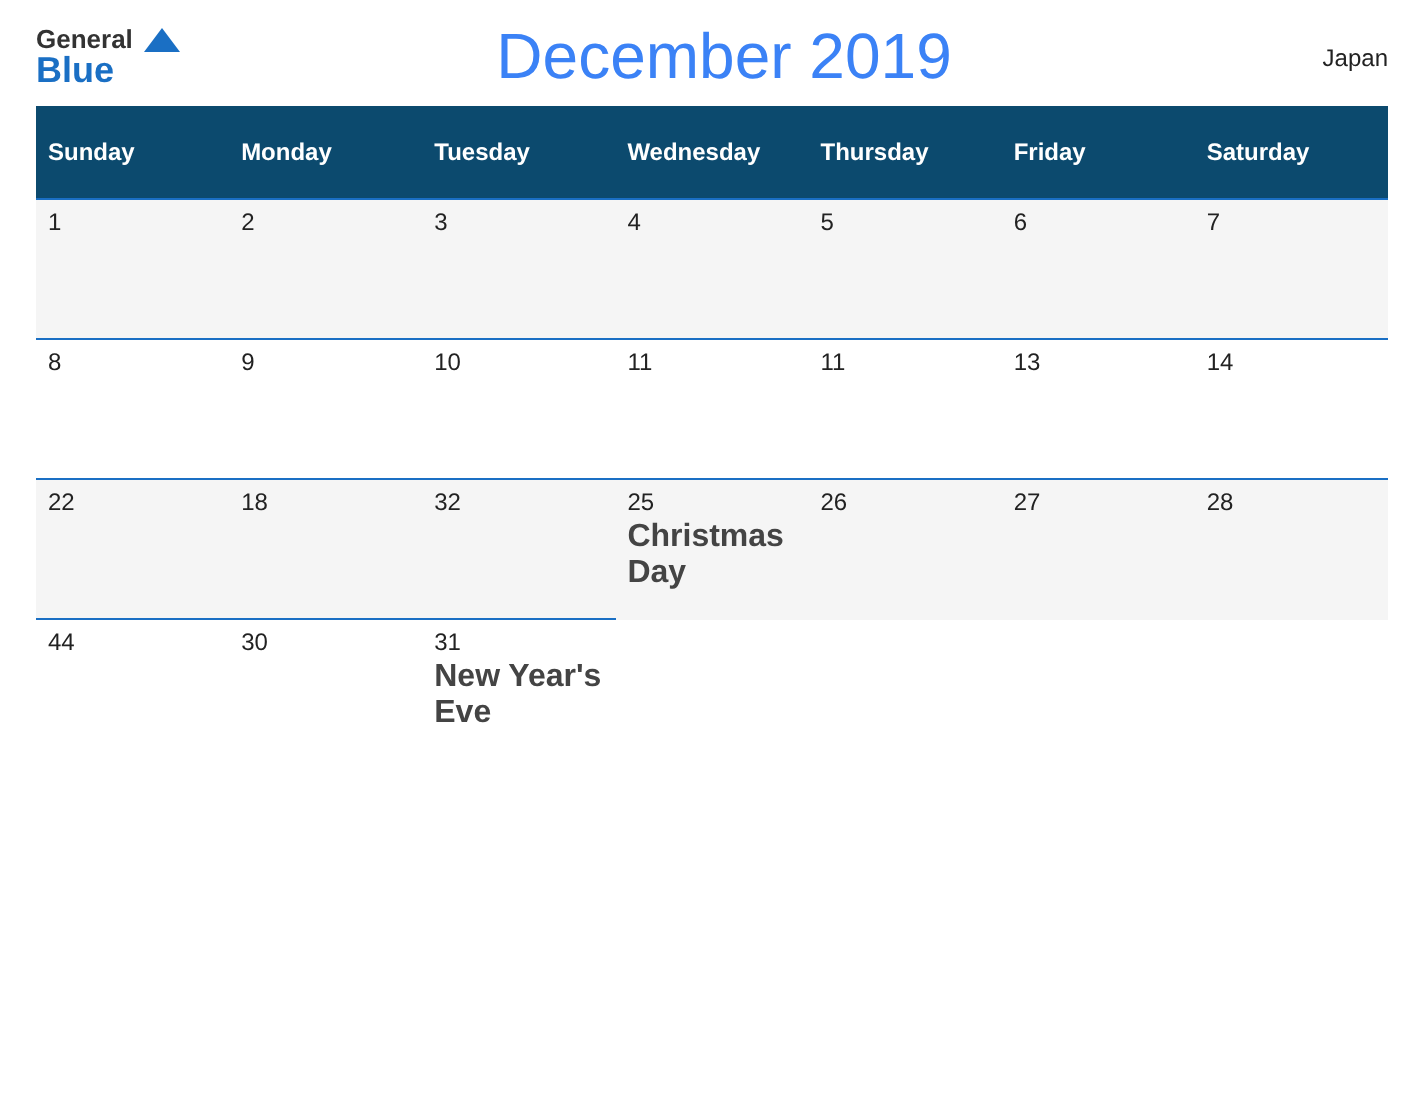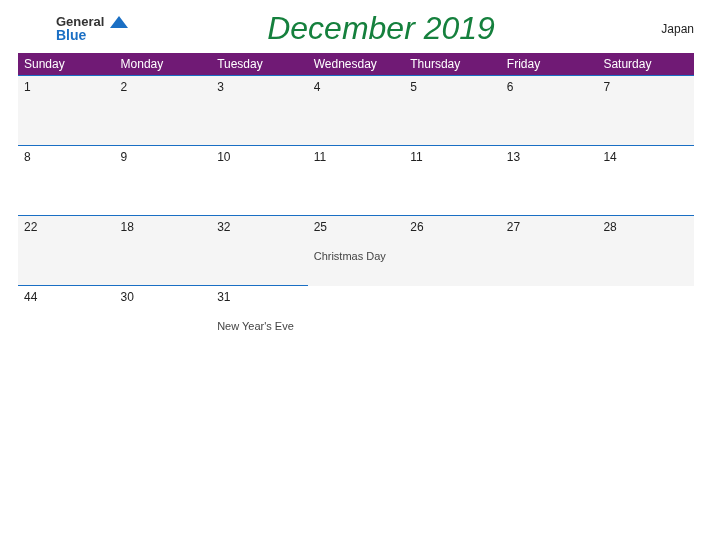--- a/index.html
+++ b/index.html
@@ -15,70 +15,68 @@
       height: 550px;
       background: #fff;
       padding: 10px 18px 10px 18px;
     }
     
     .header {
       display: flex;
       align-items: center;
       justify-content: space-between;
       margin-bottom: 6px;
-      margin-left: 38px;
     }
     .logo {
       display: flex;
       flex-direction: column;
       align-items: flex-start;
       line-height: 1;
     }
     .logo-general {
       font-size: 13px;
       font-weight: bold;
       color: #333;
     }
     .logo-blue {
-      font-size: 14px;
+      font-size: 18px;
       font-weight: bold;
       color: #1a6fc4;
     }
     .logo-flag {
       width: 18px;
       height: 12px;
       display: inline-block;
       margin-left: 2px;
       vertical-align: middle;
     }
     .month-title {
       font-size: 32px;
       font-weight: normal;
-      color: #15803d;
+      color: #3b82f6;
       text-align: center;
       flex: 1;
-      font-style: italic;
     }
     .country {
       font-size: 12px;
       color: #222;
       min-width: 60px;
       text-align: right;
     }
     
     .cal-table {
       width: 100%;
       border-collapse: collapse;
     }
     .cal-table th {
-      background: #701a75;
+      background: #0c4a6e;
       color: #fff;
       font-size: 12px;
-      font-weight: normal;
-      padding: 4px 6px;
+      font-weight: bold;
+      padding: 16px 6px;
       text-align: left;
       border: none;
     }
     .cal-table td {
       vertical-align: top;
       padding: 4px 6px 2px 6px;
       font-size: 12px;
       color: #222;
       border-top: 1.5px solid #1a6fc4;
       height: 70px;
@@ -92,23 +90,24 @@
       background: #fff;
     }
     .day-num {
       display: block;
       font-size: 12px;
       color: #222;
       margin-bottom: 2px;
     }
     .day-event {
       display: block;
-      font-size: 11px;
+      font-size: 16px;
       color: #444;
-      margin-top: 16px;
+      margin-top: 2px;
+      font-weight: bold;
     }
     .empty-td {
       background: #fff !important;
       border-top: none !important;
     }
   </style>
 </head>
 <body>
 
 <div class="page">

